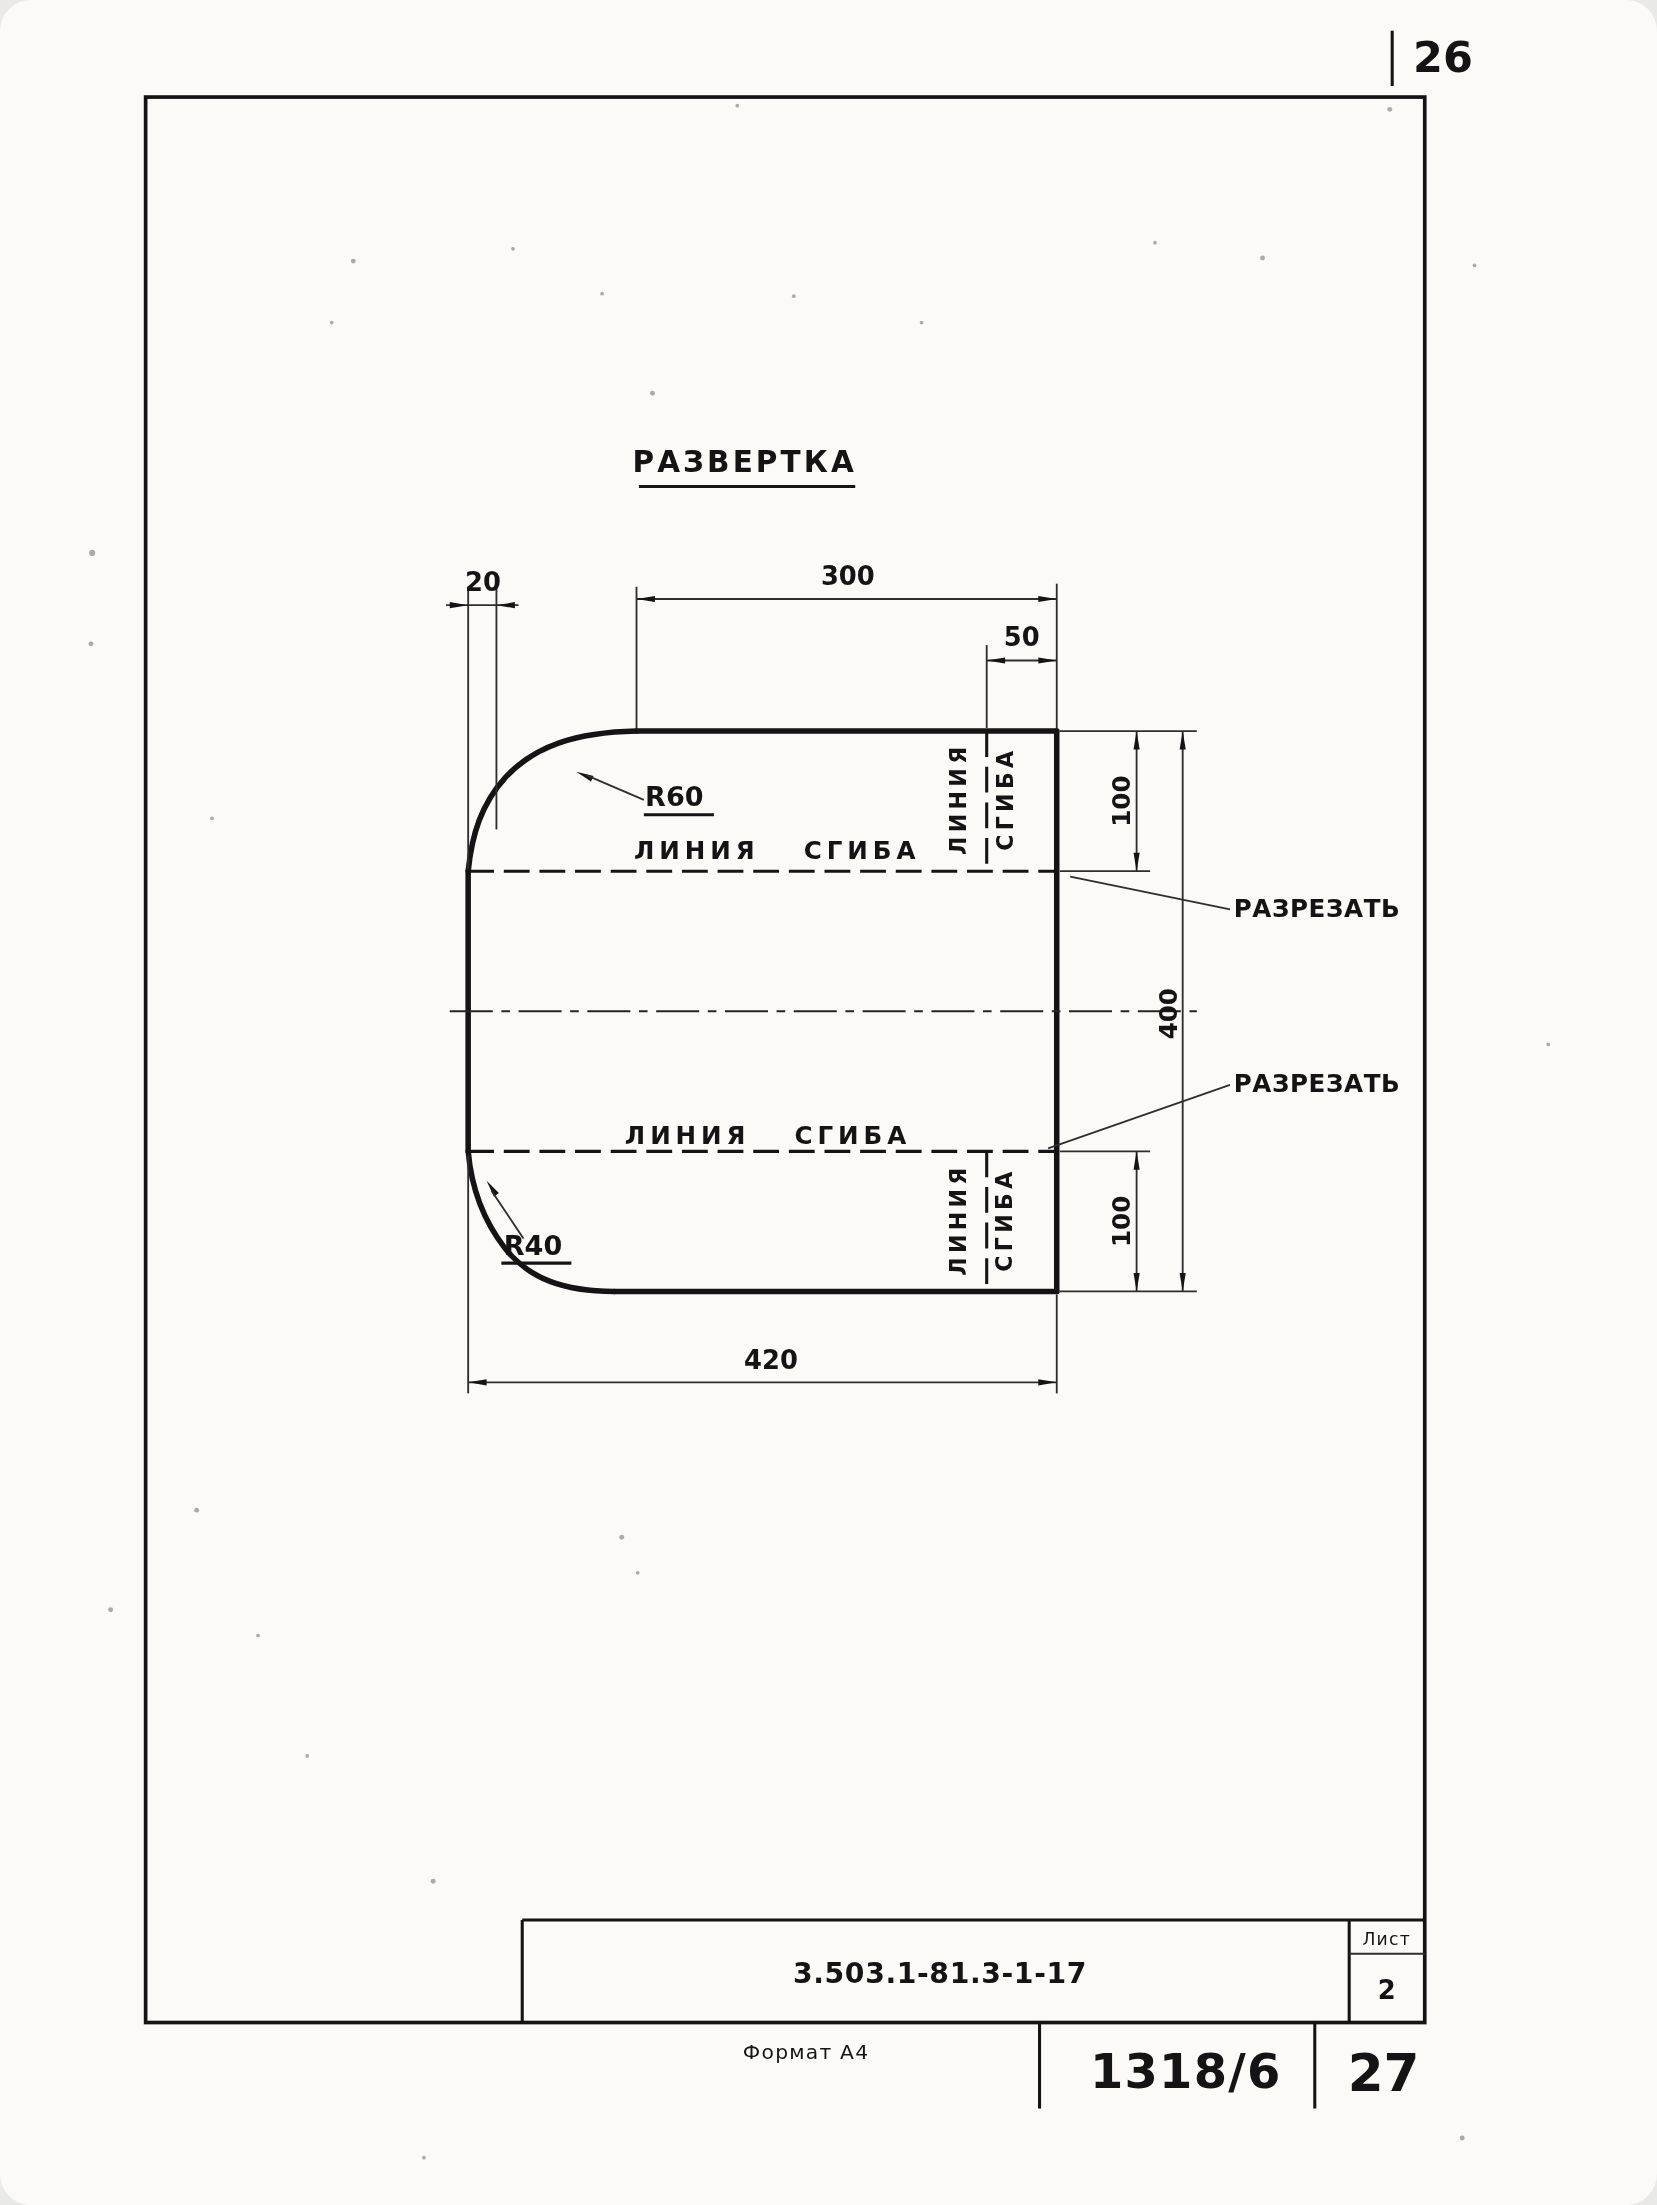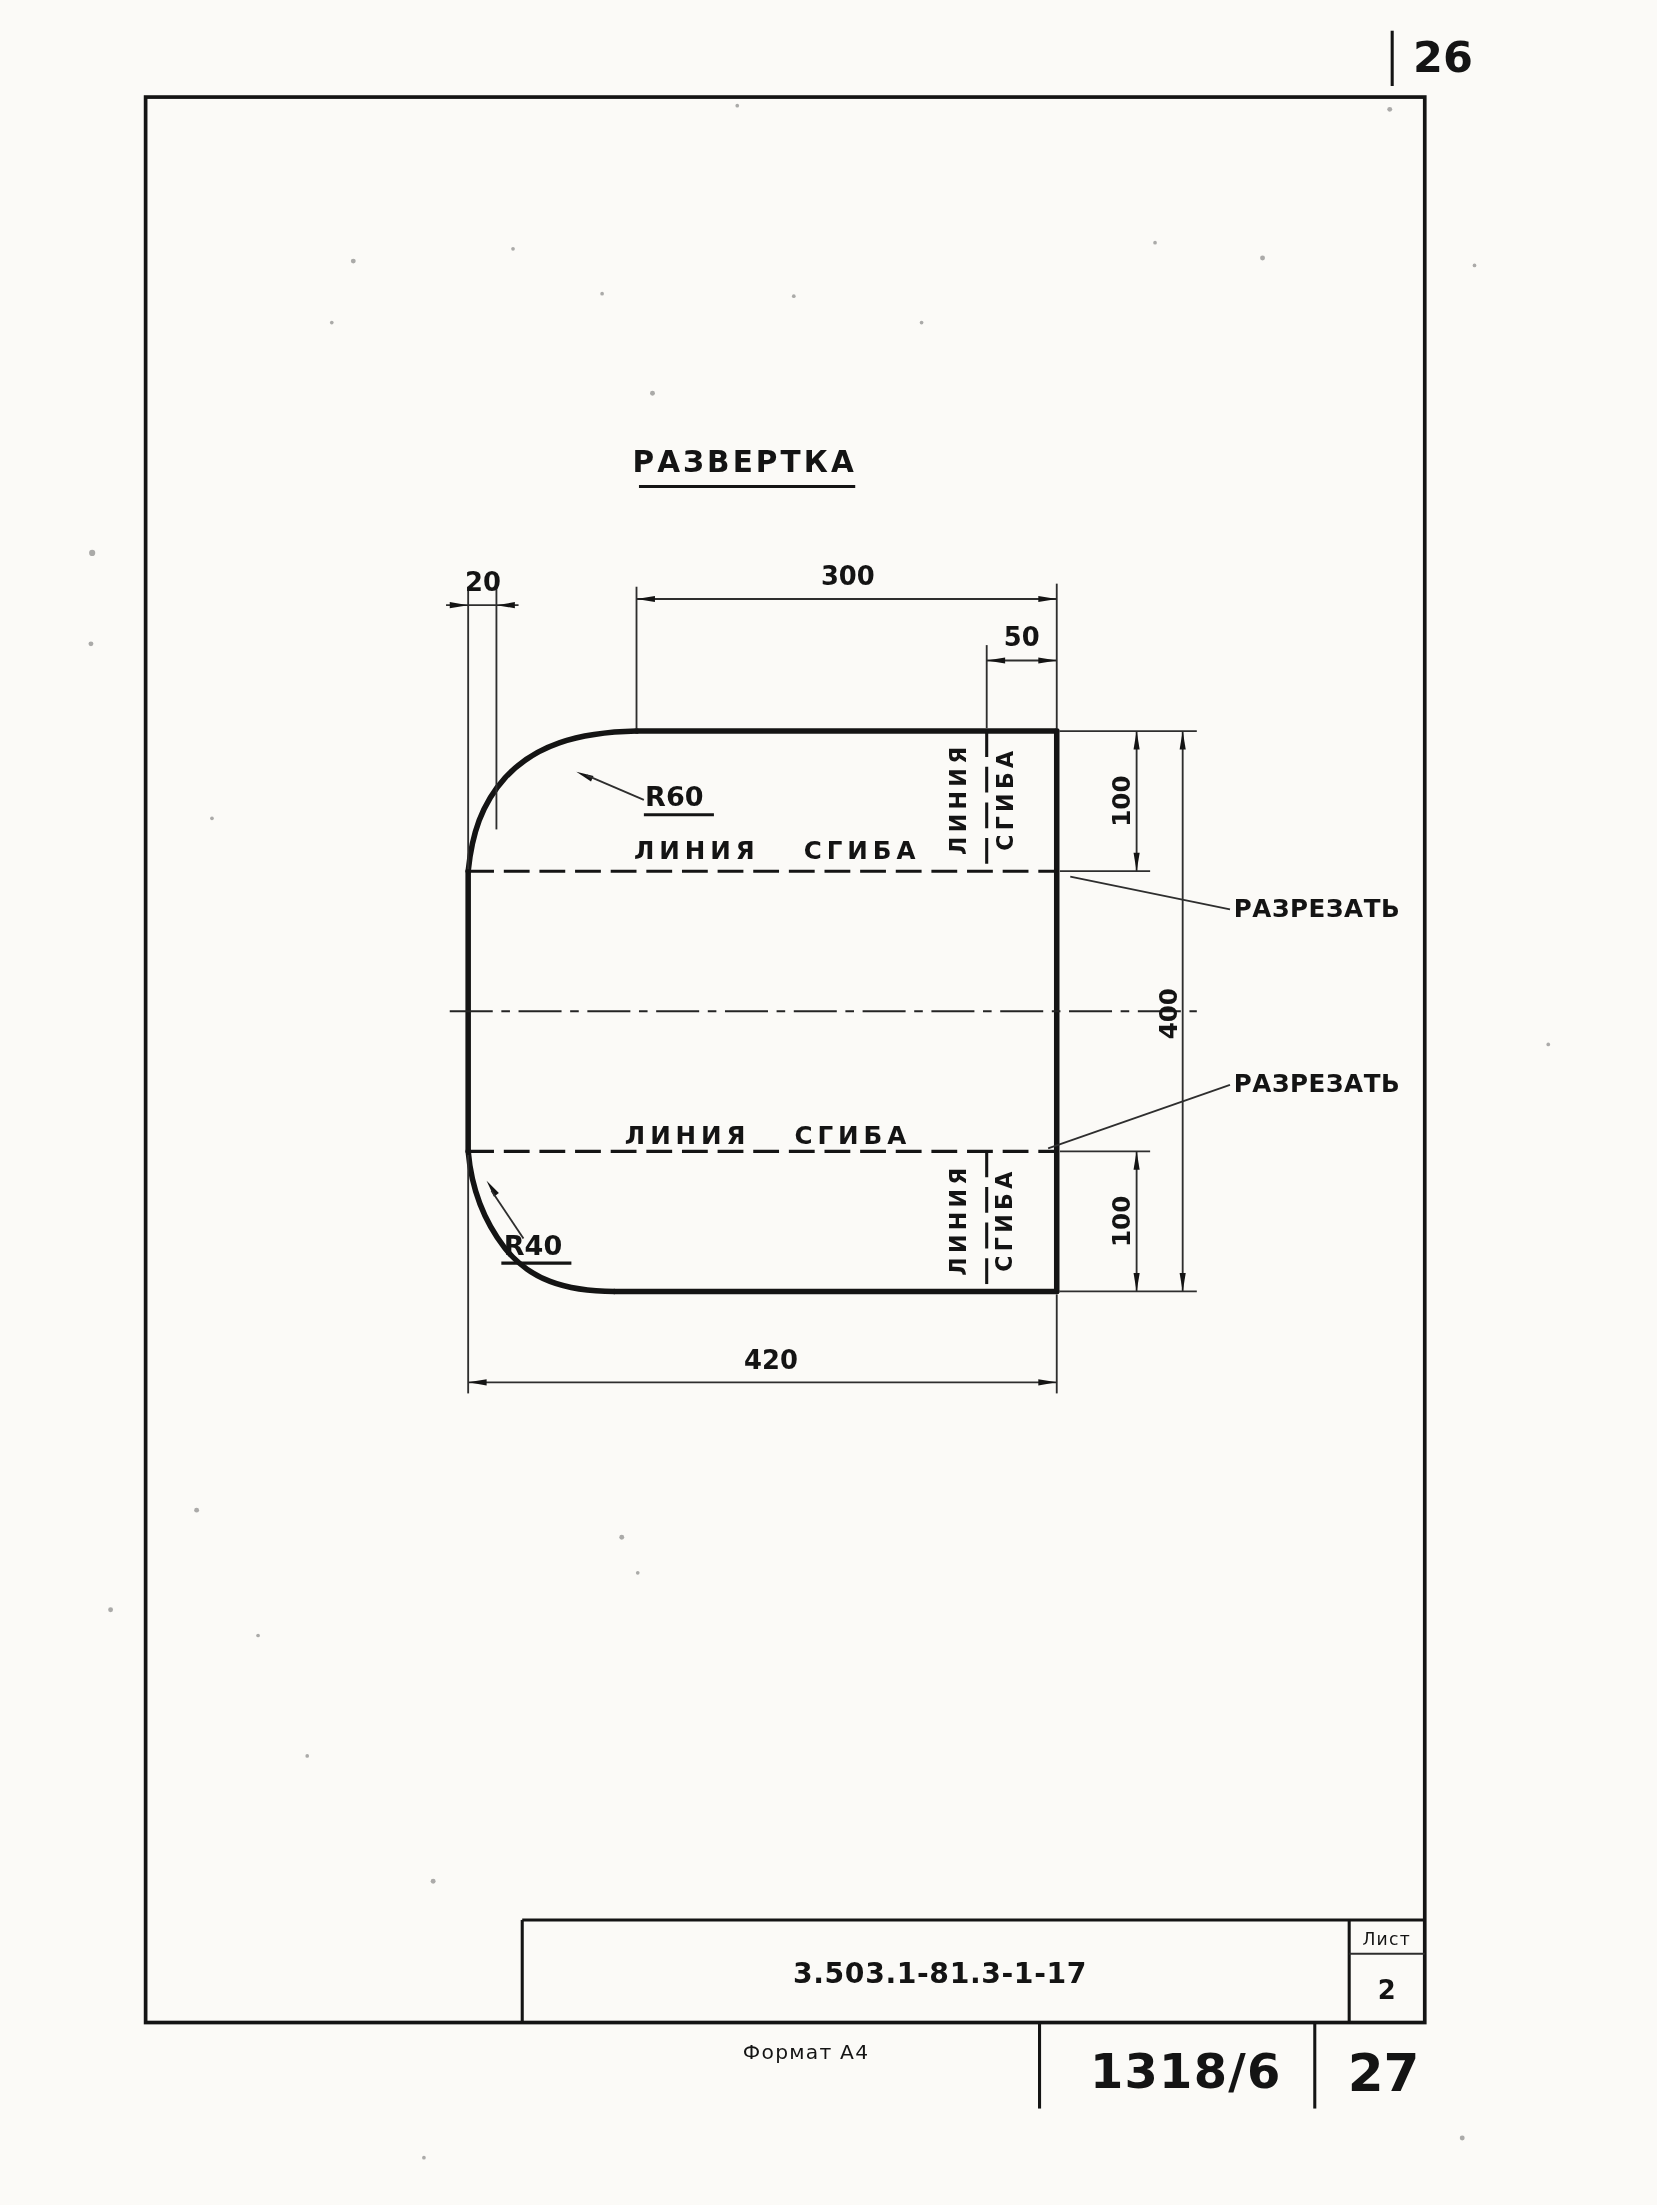--- a/index.html
+++ b/index.html
@@ -2,20 +2,21 @@
 <html style="font-size:9.8px"><head>
 <meta charset="utf-8">
 <style>
   html,body { margin:0; padding:0; background:#e9e9e7; }
   .sheet {
     position:relative;
     width:1657px; height:2205px;
     background:#fbfaf7;
     font-family:"DejaVu Sans", sans-serif;
     overflow:hidden;
+    border-radius:31px;
   }
   svg { position:absolute; left:0; top:0; }
 
   
   .frame    { stroke:#141414; stroke-width:6; fill:none; }
   .thick    { stroke:#141414; stroke-width:9; fill:none; stroke-linecap:round; }
   .med      { stroke:#141414; stroke-width:5; fill:none; }
   .thin     { stroke:#2e2e2e; stroke-width:3; fill:none; }
   .dashed   { stroke:#141414; stroke-width:5; fill:none; stroke-dasharray:42 16; }
   .dashdot  { stroke:#242424; stroke-width:3.5; fill:none; stroke-dasharray:70 14 14 14; }

